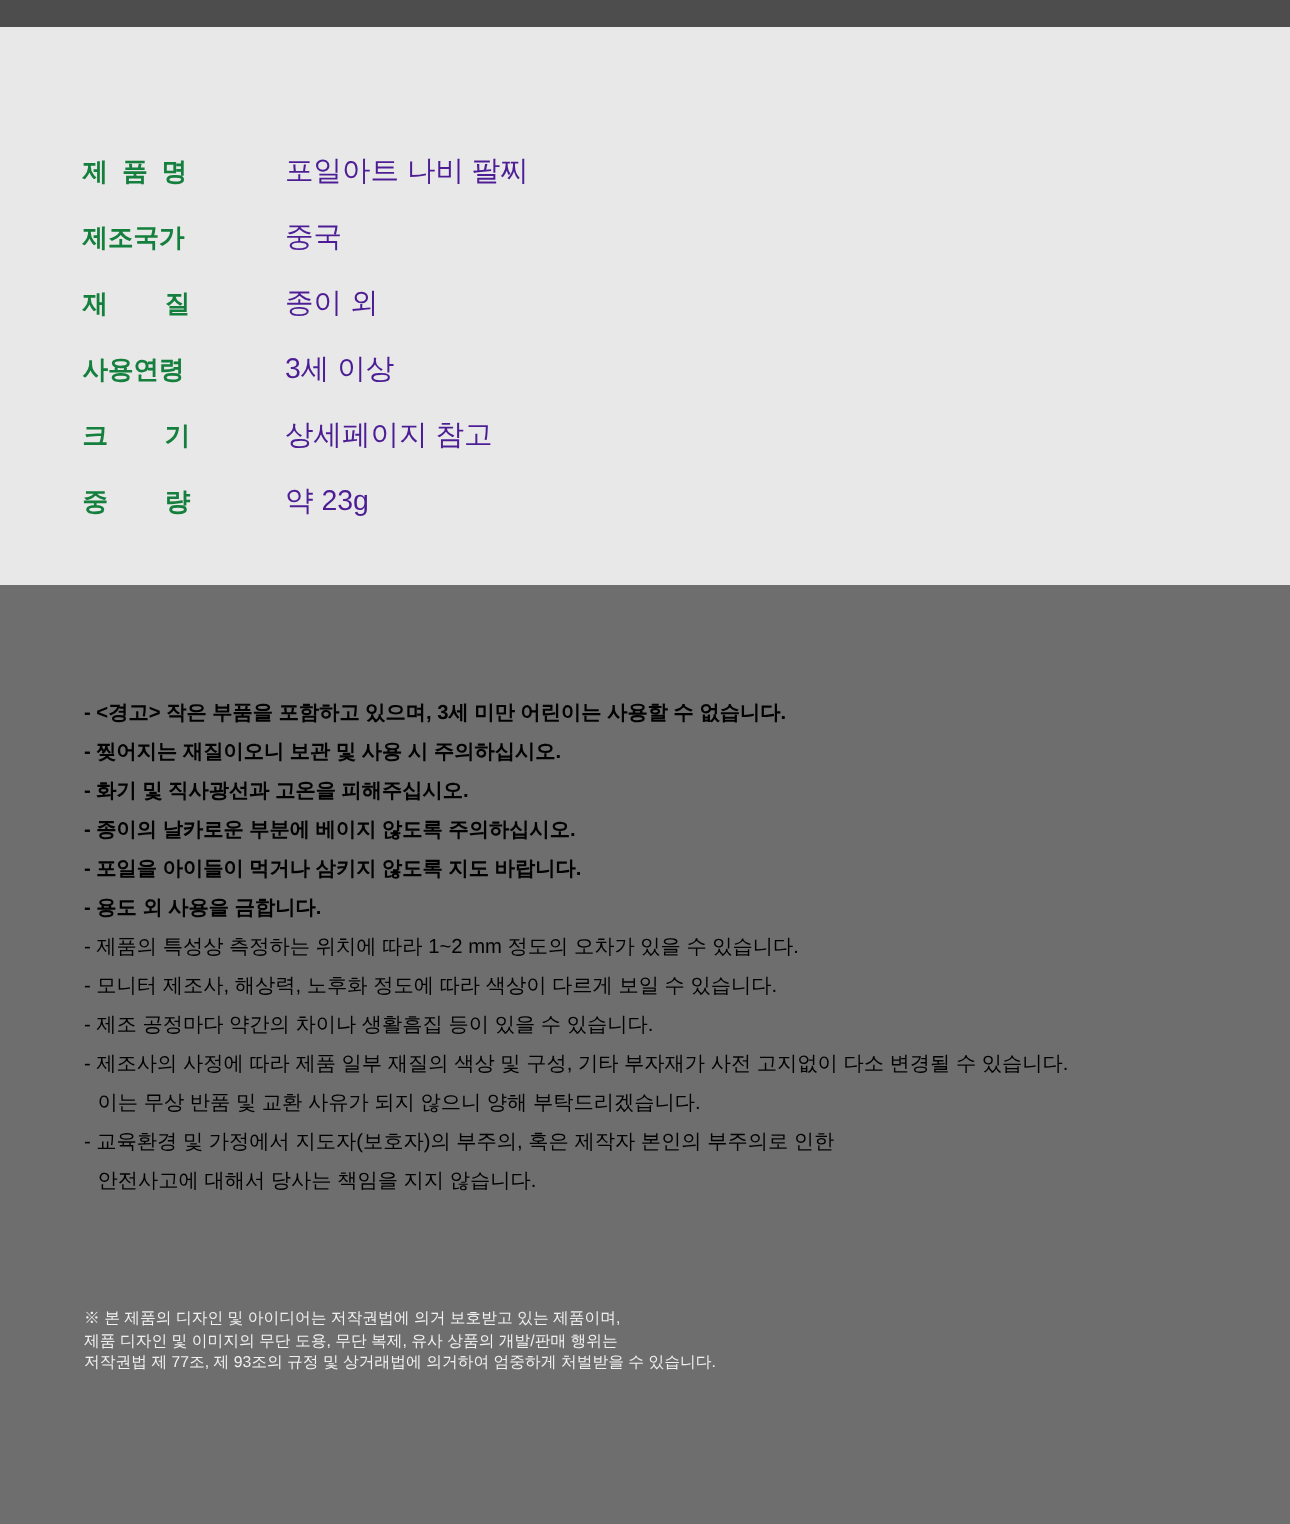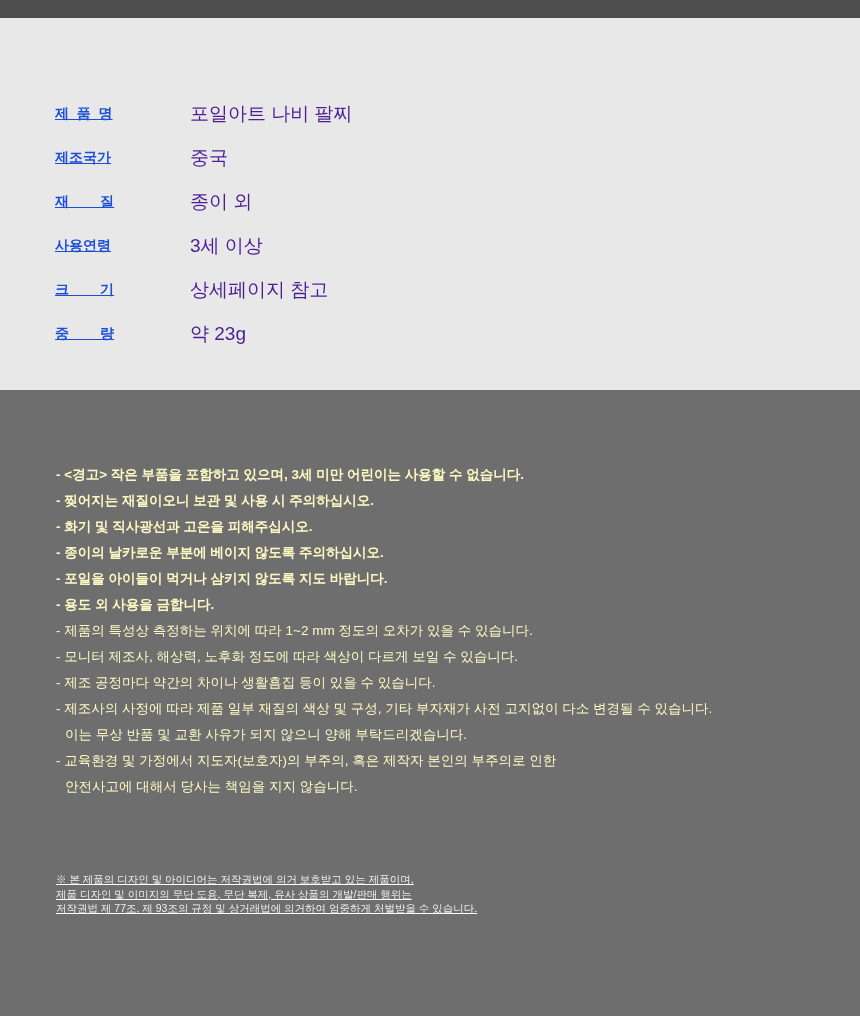--- a/index.html
+++ b/index.html
@@ -41,26 +41,25 @@
     top: 74px;
     border-collapse: collapse;
   }
   .spec-table td {
     padding: 0;
     vertical-align: middle;
     height: 44px;
   }
   .spec-label {
     width: 135px;
-    font-size: 14px;
+    font-size: 17px;
     font-weight: bold;
-    color: #1d4ed8;
+    color: #15803d;
     letter-spacing: 0px;
     white-space: pre;
-    text-decoration: underline;
   }
   .spec-value {
     font-size: 19px;
     color: #4c1d95;
     font-weight: 400;
     white-space: pre;
   }
   
   .notice-block {
     background: #6e6e6e;
@@ -70,39 +69,38 @@
   }
   .notice-list {
     position: absolute;
     left: 56px;
     top: 72px;
     width: 760px;
   }
   .notice-line {
     font-size: 13.5px;
     line-height: 26px;
-    color: #fef9c3;
+    color: #000000;
     white-space: pre;
   }
   .notice-line.bold {
     font-weight: bold;
     font-size: 13.5px;
   }
   .notice-line.indent {
     padding-left: 9px;
   }
   .footnotes {
     position: absolute;
     left: 56px;
     top: 482px;
     width: 760px;
   }
   .footnote-group {
     margin-bottom: 14px;
-    text-decoration: underline;
   }
   .footnote-line {
     font-size: 10.5px;
     line-height: 14.5px;
     color: #f0f0f0;
     white-space: pre;
   }
 </style>
 </head>
 <body>

